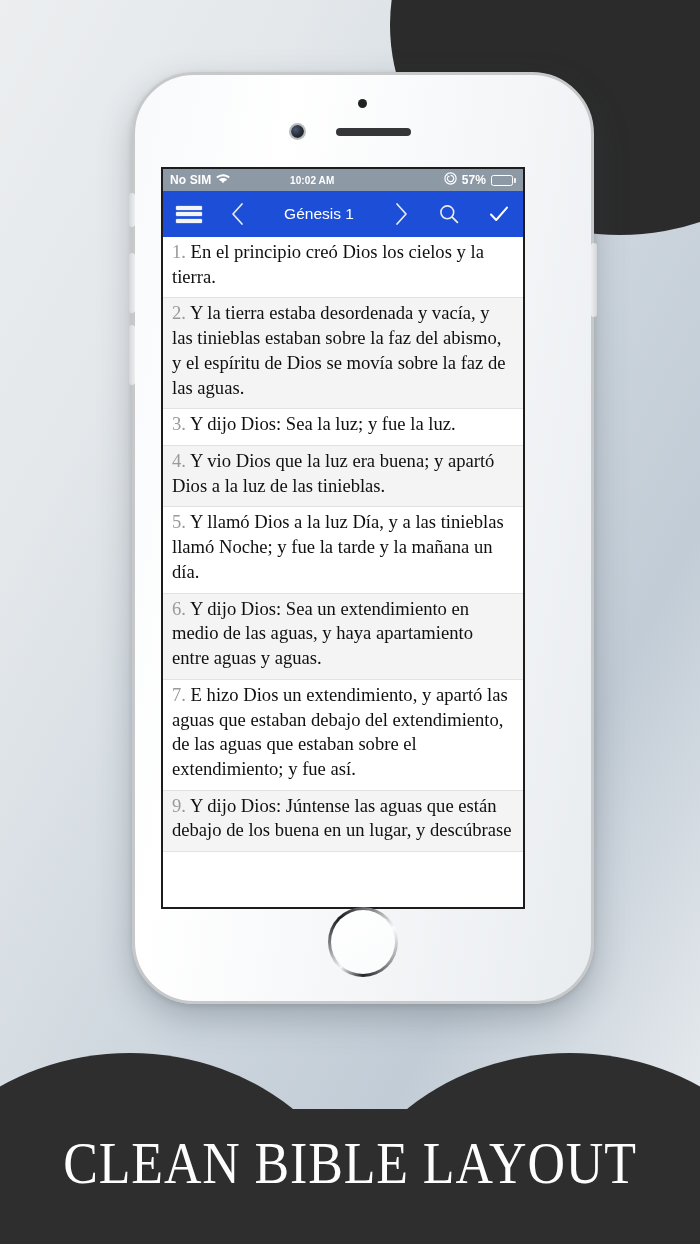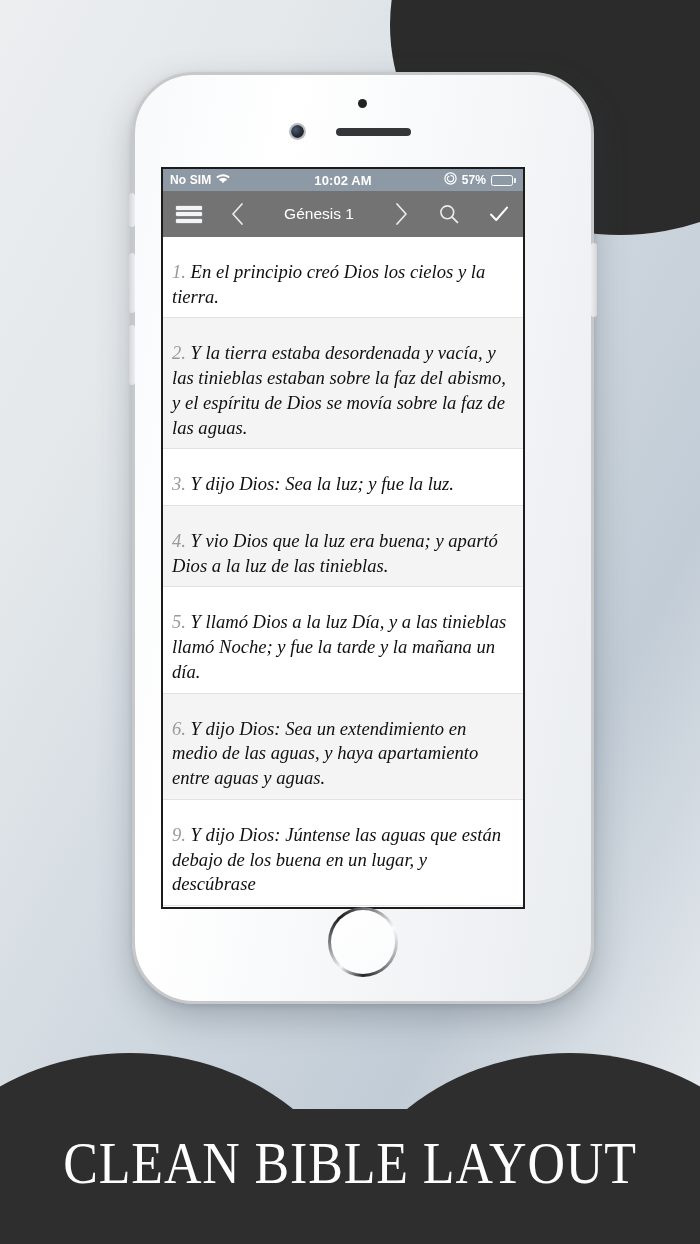--- a/index.html
+++ b/index.html
@@ -76,46 +76,46 @@
     display:flex; flex-direction:column;
   }
 
   .statusbar{
     height:22px; flex:0 0 22px; background:#8e99a6;
     display:flex; align-items:center; padding:0 7px;
     color:#fff; font-size:12px; font-weight:bold; letter-spacing:.1px;
   }
   .sb-left,.sb-right{ display:flex; align-items:center; gap:5px; width:120px; }
   .sb-right{ justify-content:flex-end; }
-  .sb-center{ flex:1; text-align:center; font-size:13px; }
+  .sb-center{ flex:1; font-size:10px; }
   .wifi{ display:inline-block; }
   .battery{ display:inline-flex; align-items:center; }
   .bat-body{ width:22px; height:11px; border:1.2px solid #fff; border-radius:2.5px; padding:1px; }
   .bat-fill{ height:100%; background:#ec3b2b; border-radius:1px; }
   .bat-tip{ width:2px; height:5px; background:#fff; border-radius:0 1px 1px 0; margin-left:1px; opacity:.85;}
 
   .navbar{
-    height:46px; flex:0 0 46px; background:#737373;
+    height:46px; flex:0 0 46px; background:#1d4ed8;
     display:flex; align-items:center; color:#eef1f4;
   }
   .nav-btn{ display:flex; align-items:center; justify-content:center; cursor:pointer; }
   .nav-ham{ width:52px; }
   .ham-bar{ width:26px; height:4px; background:#f2f4f6; border-radius:1px; margin:2.5px 0;
             display:block; box-shadow:0 0 0 .5px rgba(255,255,255,.25); }
   .nav-prev,.nav-next{ width:44px; font-size:0; }
   .nav-title{ flex:1; text-align:center; font-size:15.5px; color:#fff; }
   .nav-search{ width:52px; }
   .nav-check{ width:48px; }
 
   .verses{ flex:1; overflow:hidden; background:#fff; }
   .verse{
-    padding:23px 9px 8px 9px;
+    padding:3px 9px 8px 9px;
     border-bottom:1px solid #e2e2e2;
     font-family:"Liberation Serif", serif;
-    font-size:18.6px; line-height:1.33; color:#101010;font-style:italic;
+    font-size:18.6px; line-height:1.33; color:#101010;
   }
   .verse:nth-child(odd){ background:#ffffff; }
   .verse:nth-child(even){ background:#f4f4f4; }
   .vnum{ color:#9a9a9a; }
 </style>
 </head>
 <body>
 
 <div class="bg-circle-tr"></div>
 
@@ -200,20 +200,21 @@
       </div>
     </div>
 
     <div class="verses">
         <div class="verse"><span class="vnum">1.</span><span> En el principio creó Dios los cielos y la tierra.</span></div>
         <div class="verse"><span class="vnum">2.</span><span> Y la tierra estaba desordenada y vacía, y las tinieblas estaban sobre la faz del abismo, y el espíritu de Dios se movía sobre la faz de las aguas.</span></div>
         <div class="verse"><span class="vnum">3.</span><span> Y dijo Dios: Sea la luz; y fue la luz.</span></div>
         <div class="verse"><span class="vnum">4.</span><span> Y vio Dios que la luz era buena; y apartó Dios a la luz de las tinieblas.</span></div>
         <div class="verse"><span class="vnum">5.</span><span> Y llamó Dios a la luz Día, y a las tinieblas llamó Noche; y fue la tarde y la mañana un día.</span></div>
         <div class="verse"><span class="vnum">6.</span><span> Y dijo Dios: Sea un extendimiento en medio de las aguas, y haya apartamiento entre aguas y aguas.</span></div>
+        <div class="verse"><span class="vnum">7.</span><span> E hizo Dios un extendimiento, y apartó las aguas que estaban debajo del extendimiento, de las aguas que estaban sobre el extendimiento; y fue así.</span></div>
         <div class="verse"><span class="vnum">9.</span><span> Y dijo Dios: Júntense las aguas que están debajo de los buena en un lugar, y descúbrase</span></div>
       </div>
   </div>
 
   <div class="home-btn">
     <div class="home-btn-inner"></div>
   </div>
 </div>
 
 </body></html>

